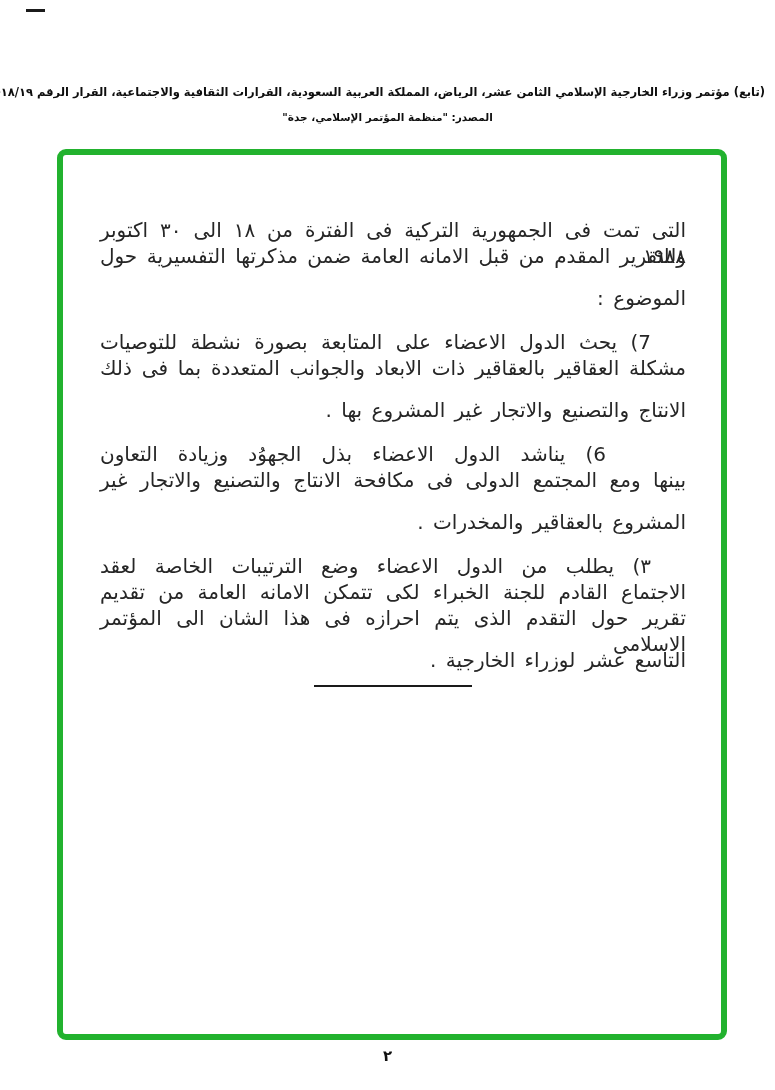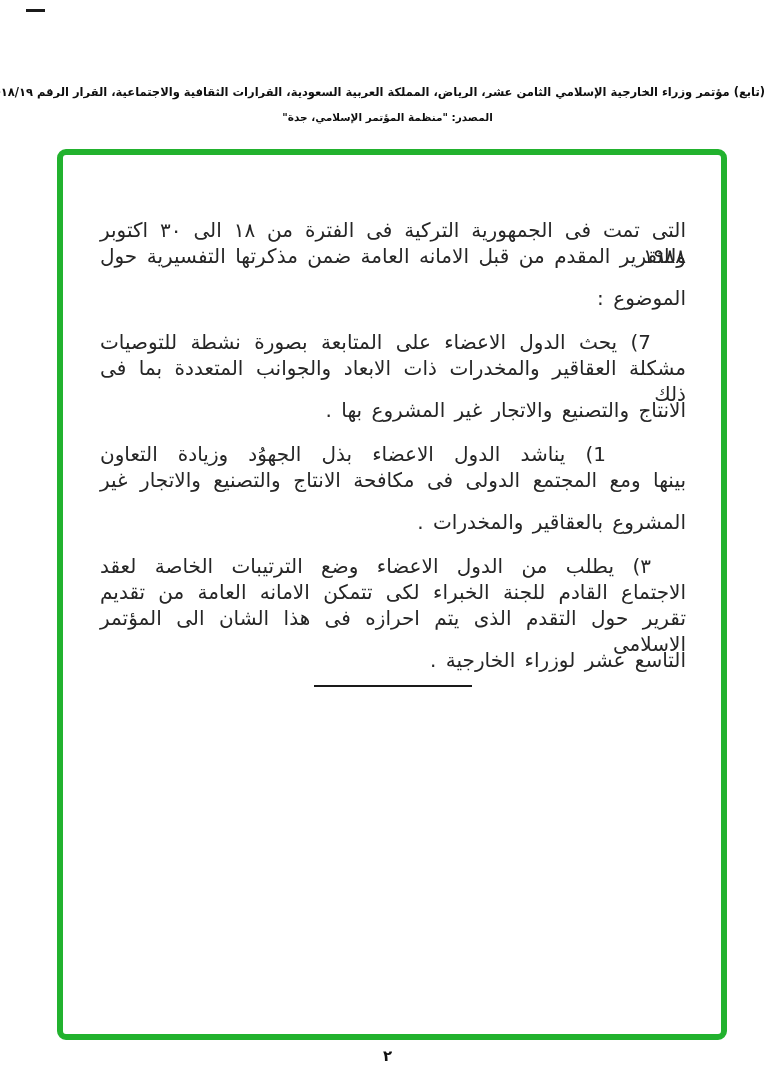--- a/index.html
+++ b/index.html
@@ -70,26 +70,26 @@
     <div class="textblock">
 
       <div class="para">
         <div class="ln j">التى تمت فى الجمهورية التركية فى الفترة من ١٨ الى ٣٠ اكتوبر ١٩٨٨</div>
         <div class="ln j">وللتقرير المقدم من قبل الامانه العامة ضمن مذكرتها التفسيرية حول</div>
         <div class="ln r">الموضوع :</div>
       </div>
 
       <div class="para">
         <div class="ln j" style="padding-right:35px;">7)  يحث الدول الاعضاء على المتابعة  بصورة نشطة للتوصيات</div>
-        <div class="ln j">مشكلة العقاقير والمخدرات ذات الابعاد والجوانب المتعددة بما فى ذلك</div>
+        <div class="ln j">مشكلة العقاقير بالعقاقير ذات الابعاد والجوانب المتعددة بما فى ذلك</div>
         <div class="ln r">الانتاج والتصنيع والاتجار غير المشروع بها .</div>
       </div>
 
       <div class="para">
-        <div class="ln j" style="padding-right:80px;">1)  يناشد الدول الاعضاء بذل الجهوُد وزيادة التعاون</div>
+        <div class="ln j" style="padding-right:80px;">6)  يناشد الدول الاعضاء بذل الجهوُد وزيادة التعاون</div>
         <div class="ln j">بينها ومع المجتمع الدولى فى مكافحة الانتاج والتصنيع والاتجار غير</div>
         <div class="ln r">المشروع بالعقاقير والمخدرات .</div>
       </div>
 
       <div class="para">
         <div class="ln j" style="padding-right:35px;">٣)  يطلب من الدول الاعضاء وضع الترتيبات الخاصة لعقد</div>
         <div class="ln j">الاجتماع القادم للجنة الخبراء لكى تتمكن الامانه العامة من تقديم</div>
         <div class="ln j">تقرير حول التقدم الذى يتم  احرازه فى هذا الشان الى المؤتمر الاسلامى</div>
         <div class="ln r">التاسع عشر لوزراء الخارجية .</div>
       </div>

